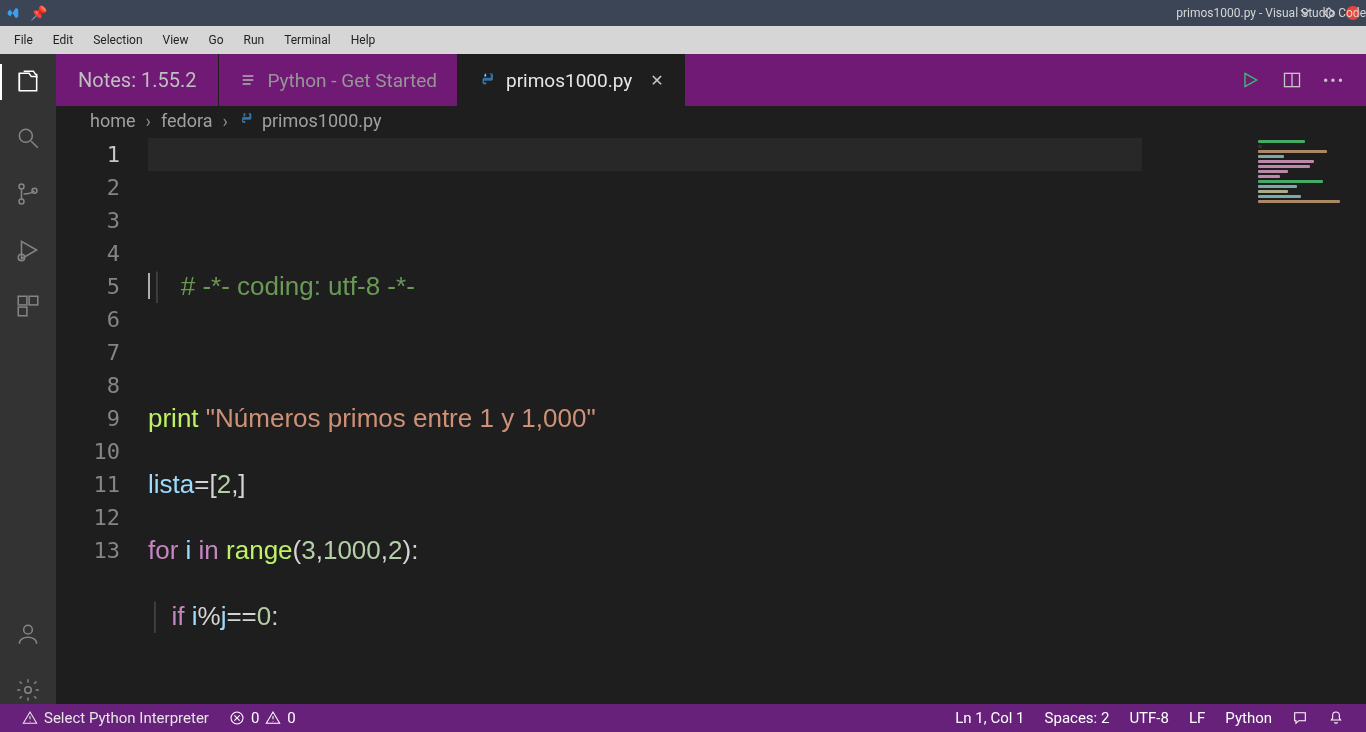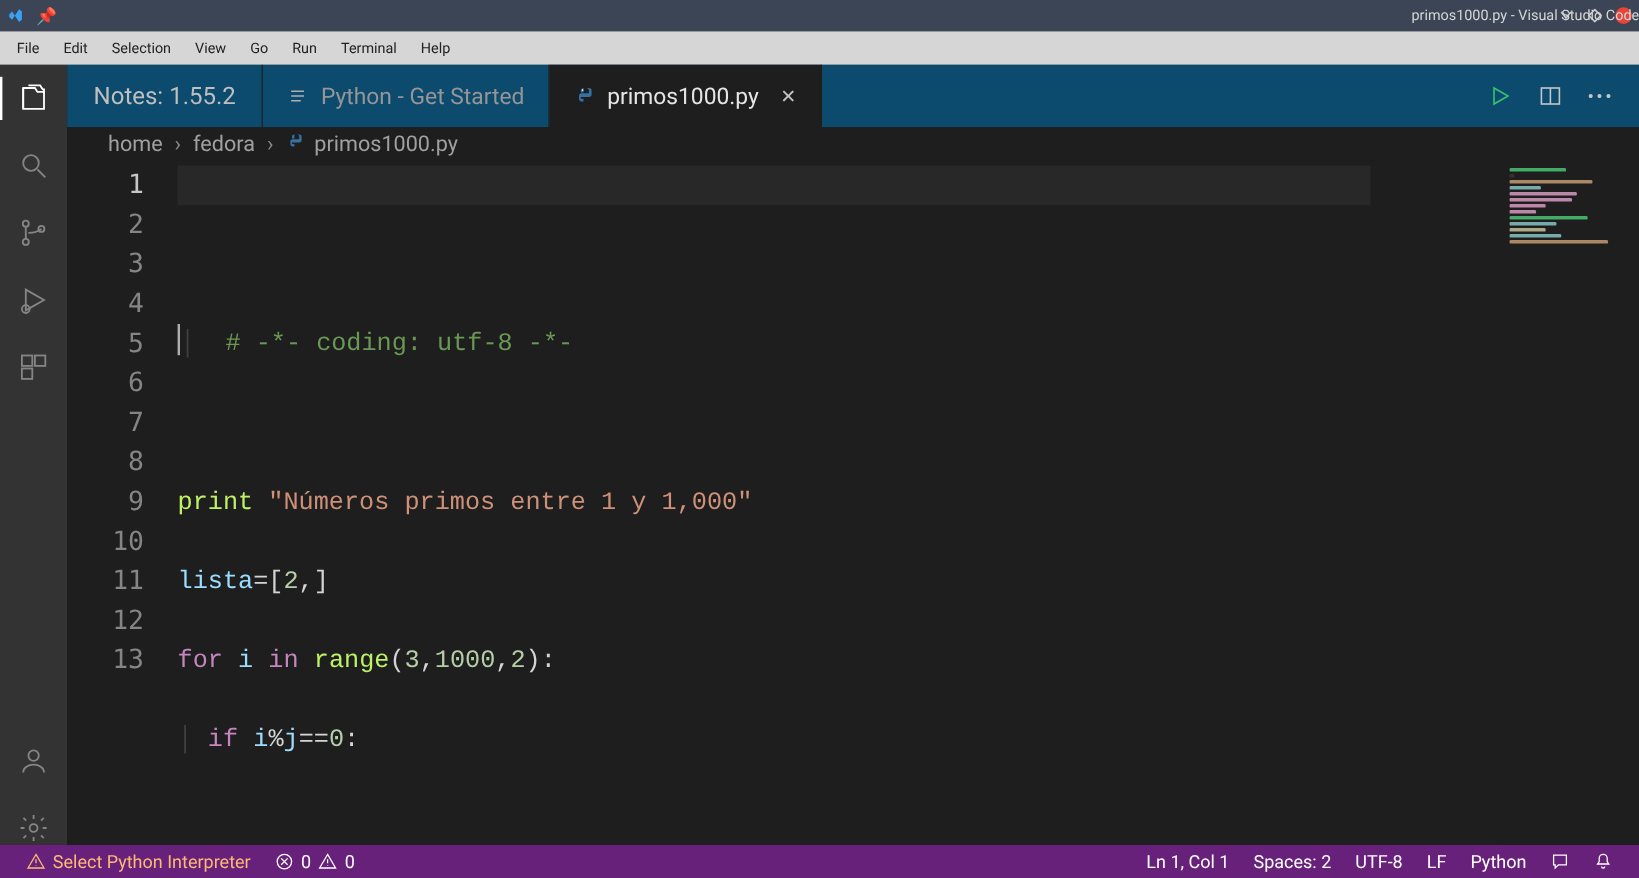--- a/index.html
+++ b/index.html
@@ -30,21 +30,21 @@
   .activitybar .spacer { flex: 1; }
   .act-item { width: 28px; height: 28px; display: flex; align-items: center; justify-content: center; color: #858585; }
   .act-item.active { color: #fff; position: relative; }
   .act-item.active::before { content: ""; position: absolute; left: -14px; top: -4px; bottom: -4px; width: 2px; background: #fff; }
   .act-item svg { width: 26px; height: 26px; stroke: currentColor; fill: none; stroke-width: 1.4; }
 
   
   .editor-col { flex: 1; display: flex; flex-direction: column; min-width: 0; }
 
   
-  .tabs { height: 52px; background: #0c4a6e; display: flex; align-items: stretch; text-align: center; }
+  .tabs { height: 52px; background: #701a75; display: flex; align-items: stretch; text-align: center; }
   .tab { display: flex; align-items: center; padding: 0 20px; gap: 10px; color: #969696; font-size: 19px; border-right: 1px solid #1e1e1e; cursor: default; }
   .tab.active { background: #1e1e1e; color: #e6e6e6; }
   .tab .tab-icon { width: 18px; height: 18px; display: inline-flex; align-items: center; justify-content: center; }
   .tab .py-icon { color: #3571a3; font-size: 16px; }
   .tab .ham-icon { color: #b0b0b0; }
   .tab .close { margin-left: 8px; color: #c5c5c5; font-size: 16px; }
   .tab-actions { margin-left: auto; display: flex; align-items: center; gap: 22px; padding: 0 22px; }
   .tab-actions .ta { width: 20px; height: 20px; display: flex; align-items: center; justify-content: center; color: #c5c5c5; }
   .tab-actions .run { color: #39c26f; }
   .tab-actions svg { width: 20px; height: 20px; stroke: currentColor; fill: none; stroke-width: 1.6; }
@@ -53,21 +53,21 @@
   
   .breadcrumbs { height: 28px; display: flex; align-items: center; padding: 0 20px 0 34px; gap: 10px; color: #a0a0a0; font-size: 18px; background: #1e1e1e; }
   .breadcrumbs .crumb { display: flex; align-items: center; gap: 8px; }
   .breadcrumbs .sep { color: #888; }
   .breadcrumbs .py-icon { color: #3571a3; }
 
   
   .code-wrap { flex: 1; display: flex; min-height: 0; background: #1e1e1e; position: relative; }
   .gutter { width: 92px; text-align: right; padding-right: 28px; color: #858585; font-family: "Menlo","Consolas",monospace; font-size: 22px; line-height: 33px; padding-top: 4px; user-select: none; }
   .gutter .ln.current { color: #c6c6c6; }
-  .code { flex: 1; font-family: Liberation Mono, monospace; font-size: 21px; line-height: 33px; padding-top: 4px; white-space: pre; position: relative; }
+  .code { flex: 1; font-family: Liberation Sans, sans-serif; font-size: 26px; line-height: 33px; padding-top: 4px; white-space: pre; position: relative; }
   .code .line1-bg { position: absolute; left: 0; right: 110px; top: 4px; height: 33px; background: #282828; z-index: 0; }
   .code .content { position: relative; z-index: 1; }
   .cursor { display: inline-block; width: 0; border-left: 2px solid #aeafad; height: 26px; vertical-align: -4px; }
   .indent-guide { color: #404040; }
 
   
   .minimap { width: 98px; background: #1e1e1e; position: relative; }
   .minimap-inner { position: absolute; top: 6px; right: 6px; left: 6px; height: 60px; }
   .mm-line { height: 3px; margin-bottom: 2px; border-radius: 1px; }
 
@@ -81,21 +81,21 @@
   .c-num { color: #B5CEA8; }
   .c-kw { color: #C586C0; }
   .c-var { color: #9CDCFE; }
   .c-op { color: #D4D4D4; }
 
   
   .statusbar { height: 28px; background: #68217a; color: #fff; display: flex; align-items: center; font-size: 15px; padding: 0 12px; }
   .statusbar .sb-item { display: flex; align-items: center; gap: 6px; padding: 0 10px; height: 100%; }
   .statusbar .sb-left { display: flex; align-items: center; }
   .statusbar .sb-right { margin-left: auto; display: flex; align-items: center; }
-  .statusbar .warn { color: #fdba74; }
+  .statusbar .warn { color: #e5e5e5; }
   .statusbar svg { width: 16px; height: 16px; stroke: currentColor; fill: none; stroke-width: 1.6; }
 
   .notes-tab { color: #bfbfbf; font-size: 20px; padding: 0 22px; display: flex; align-items: center; border-right: 1px solid #1e1e1e; }
 </style>
 </head>
 <body>
 
 <div class="window">
 
   <div class="titlebar">

